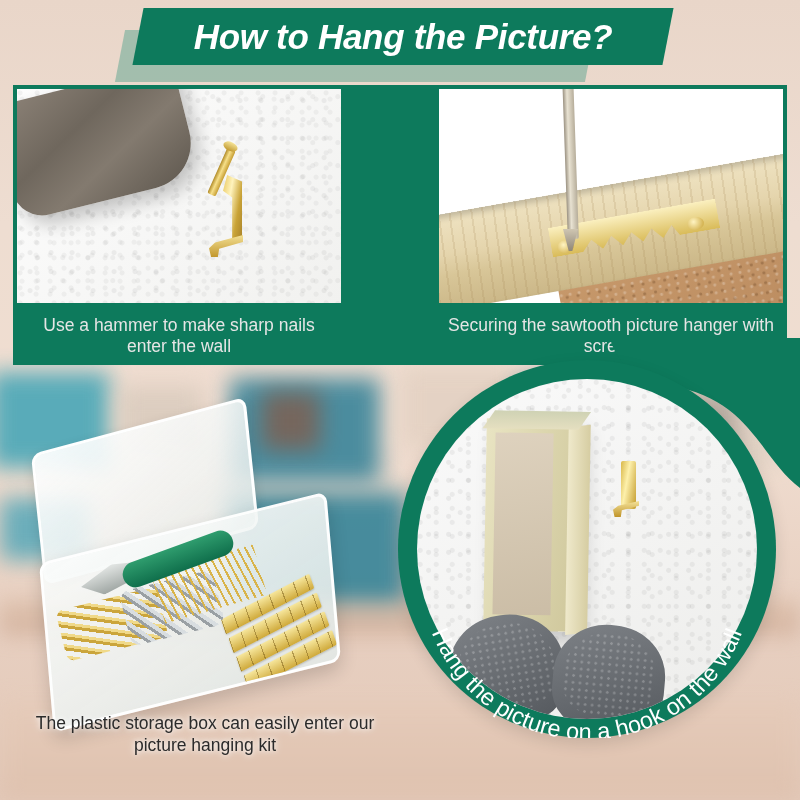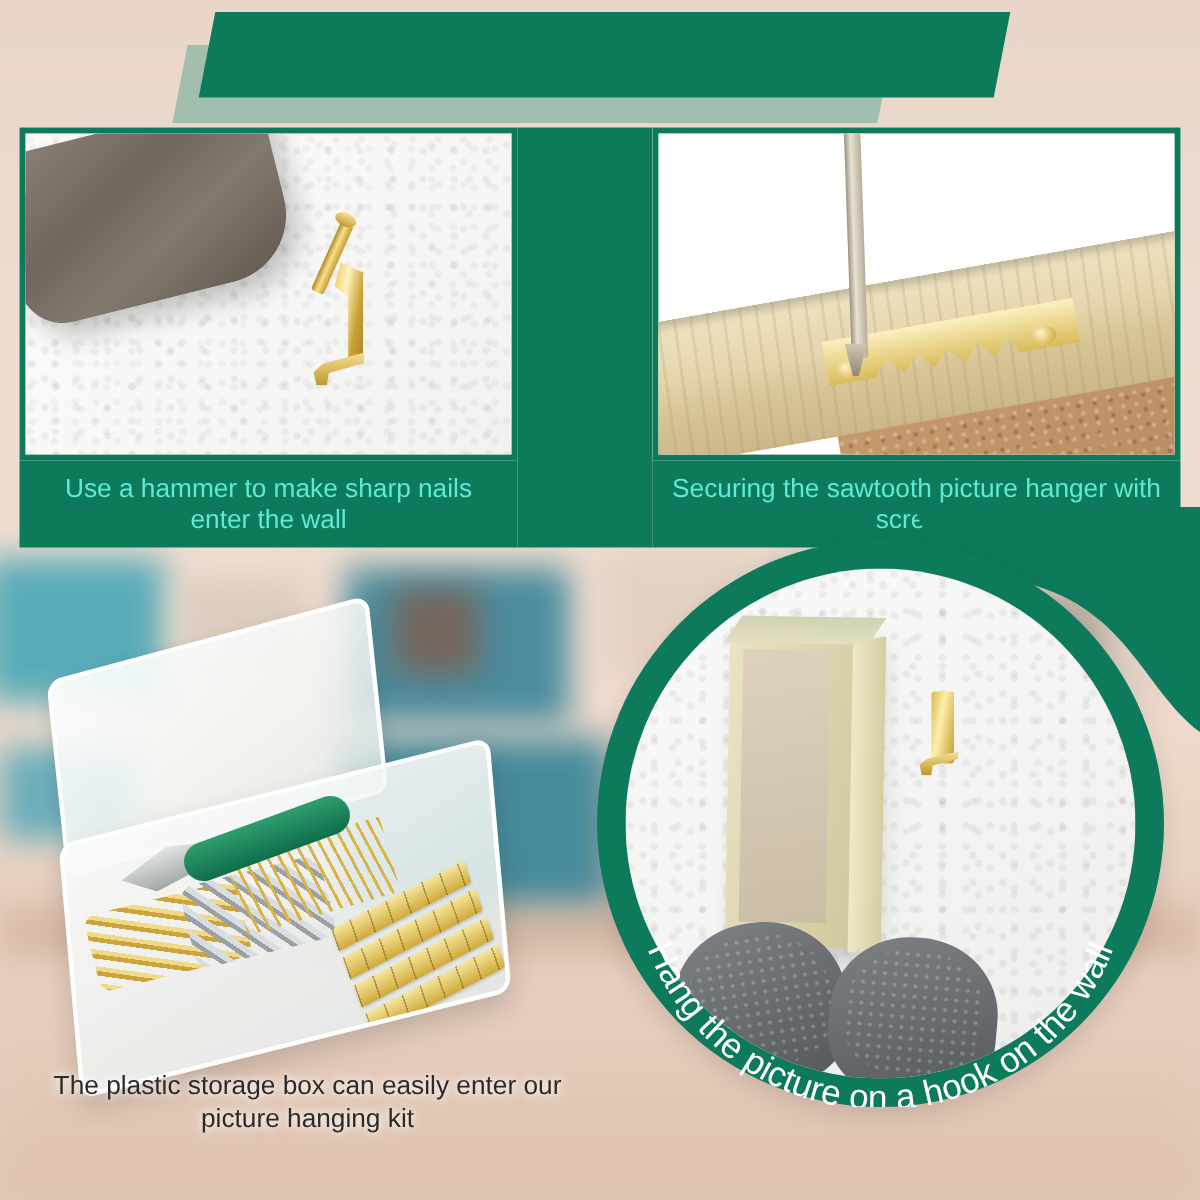--- a/index.html
+++ b/index.html
@@ -155,21 +155,21 @@
     position:absolute; background:#edb91f; border-radius:2px;
     box-shadow:0 0 0 5px #fff;
   }
   #plus .h { left:6px; top:21px; width:44px; height:15px; }
   #plus .v { left:20px; top:7px; width:16px; height:43px; }
 
   
   .cap-band {
     position:absolute; top:307px; height:58px; background:#0d7a5c;
     display:flex; align-items:center; justify-content:center;
-    color:#5eead4; font-size:17.5px; line-height:1.22; text-align:center;
+    color:#e5e5e5; font-size:17.5px; line-height:1.22; text-align:center;
     padding:0 8px;
   }
   #cap-left  { left:13px;  width:332px; }
   #cap-right { left:435px; width:352px; }
 
   
   #kit-photo {
     position:absolute; left:28px; top:420px; width:330px; height:280px;
   }
   .box-lid {
@@ -335,20 +335,21 @@
   <div class="frame" style="left:676px; top:392px; width:62px;  height:54px;  background:#b2a79c;"></div>
   <div class="frame" style="left:0px;   top:498px; width:88px;  height:62px;  background:#55a7b8;"></div>
   <div class="frame" style="left:226px; top:492px; width:180px; height:118px; background:#2b7f95;"></div>
   <div class="shelf" style="left:0; top:600px; width:800px; height:36px; background:linear-gradient(180deg,#d9b9a2,#c8a38c);"></div>
   <div class="shelf" style="left:0; top:700px; width:800px; height:100px; background:linear-gradient(180deg,#e6cbb8,#dcbda8);"></div>
 </div>
 
 <div id="title-wrap">
   <div class="title-shadow"></div>
   <div class="title-bar"></div>
+  <div class="title-text">How to Hang the Picture?</div>
 </div>
 
 <div class="panel" id="panel-left">
   <div class="wallbg"></div>
   <div class="hammer-claw"></div>
   <div class="hammer-head"></div>
   <div class="hook-gold">
     <div class="nail"></div>
     <div class="nailhead"></div>
     <div class="body"></div>

